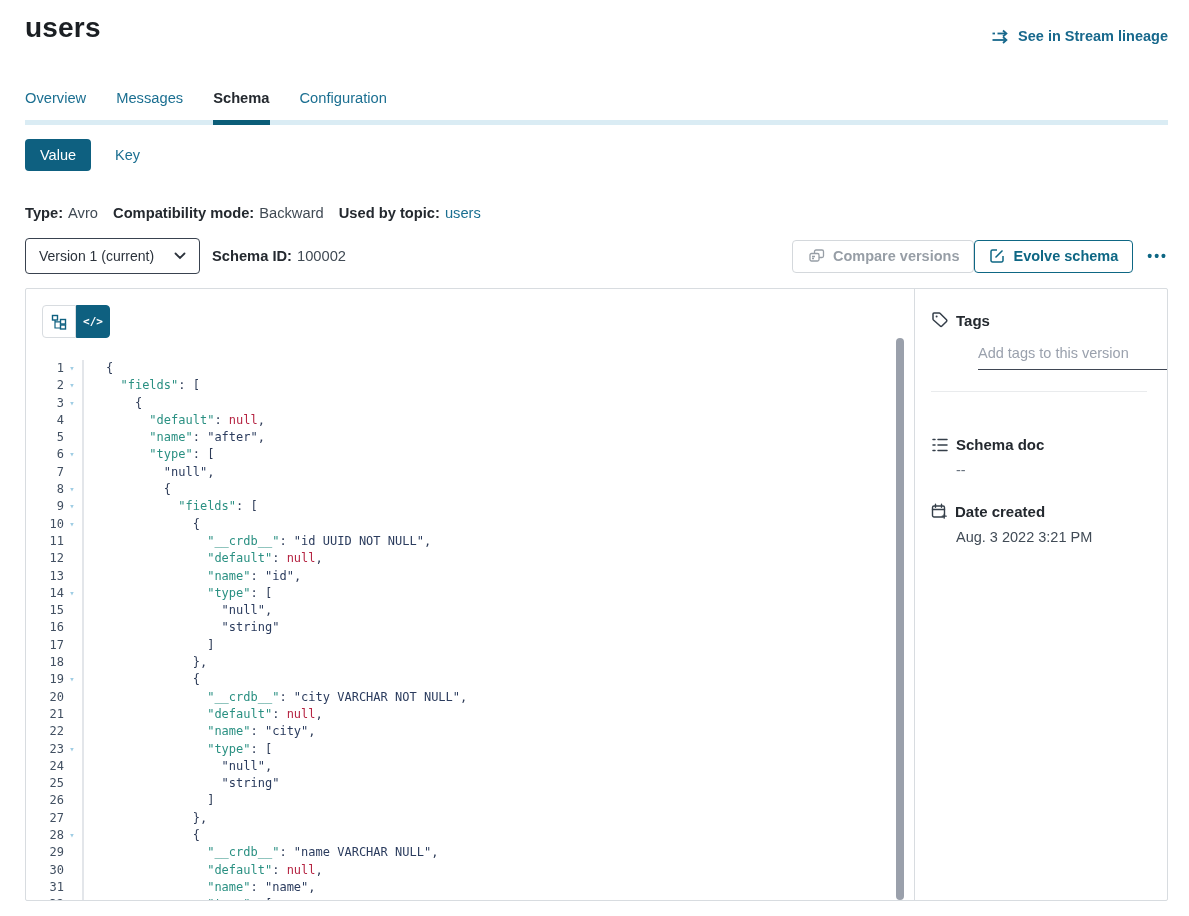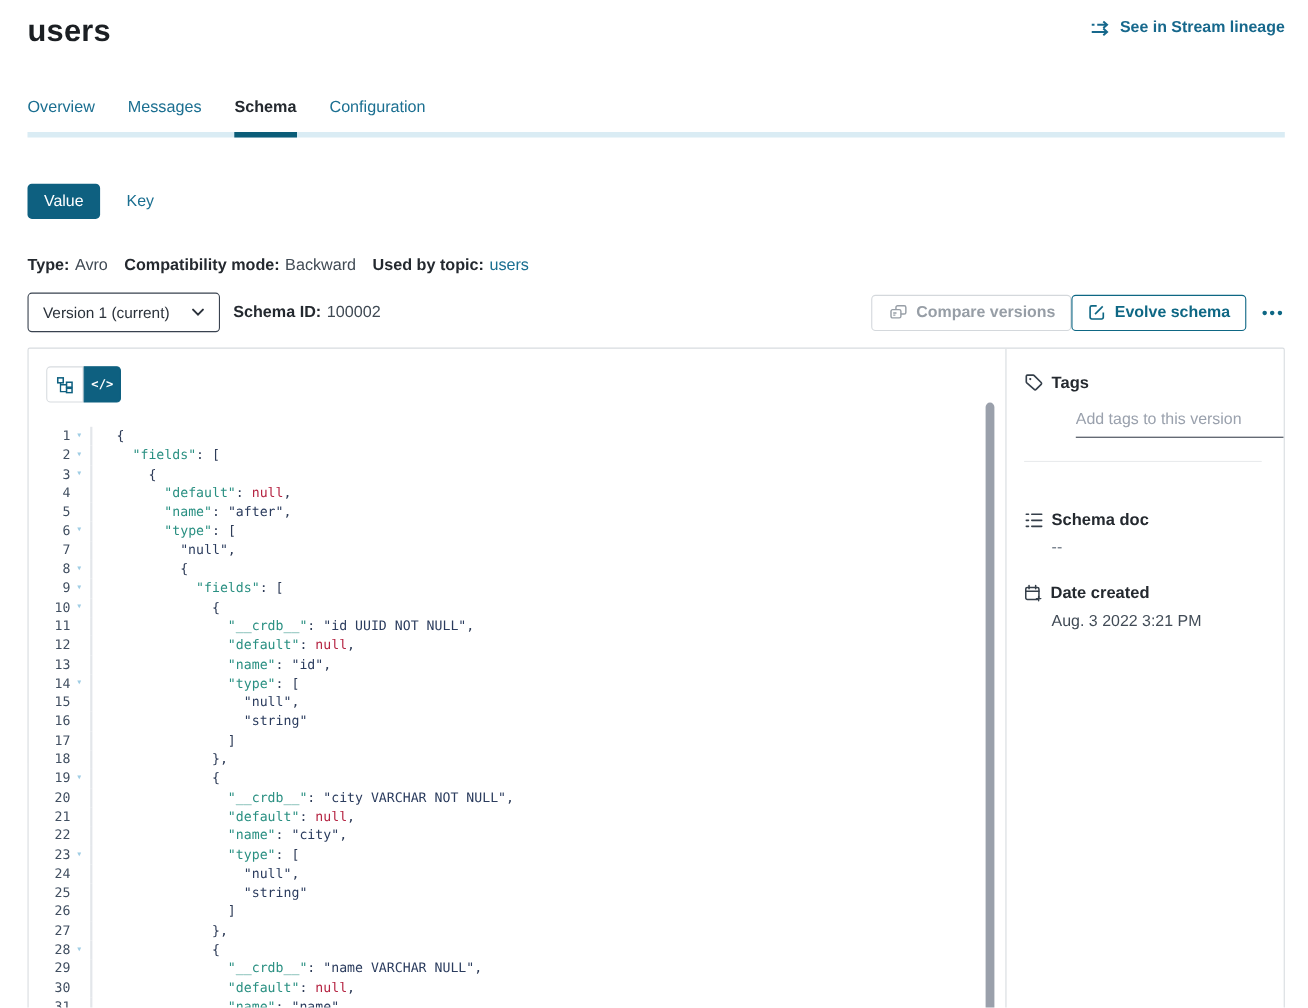--- a/index.html
+++ b/index.html
@@ -4,30 +4,30 @@
 <style>
   * { margin:0; padding:0; box-sizing:border-box; }
   html,body { width:1189px; height:916px; overflow:hidden; background:#fff;
     font-family:"Liberation Sans", sans-serif; color:#404a54; }
   .wrap { padding:0 21px 0 25px; }
 
   
   .hdr { display:flex; justify-content:space-between; align-items:flex-start; padding-top:12px; }
   .title { font-size:28px; font-weight:700; color:#1b1f23; letter-spacing:.2px; }
   .lineage { display:flex; align-items:center; gap:7px; color:#17688c; font-size:14.5px;
-    font-weight:600; cursor:pointer; margin-top:5px; }
+    font-weight:600; cursor:pointer; margin-top:16px; }
 
   
   .tabs { display:flex; gap:30px; margin-top:46px; border-bottom:5px solid #daecf4; }
   .tab { font-size:14.7px; font-weight:500; color:#1b6f91; padding-bottom:14px; cursor:pointer;
     border-bottom:5px solid transparent; margin-bottom:-5px; }
   .tab.active { color:#24292f; font-weight:600; border-bottom-color:#0b5d78; }
 
   
-  .segrow { margin-top:42px; display:flex; align-items:flex-start; }
+  .segrow { margin-top:14px; display:flex; align-items:flex-start; }
   .seg-btn { font-size:14.5px; font-weight:500; border:none; border-radius:4px; cursor:pointer; }
   .seg-btn.active { background:#0e6080; color:#fff; padding:8px 15px; }
   .seg-btn.plain { background:transparent; color:#1b6f91; margin-left:24px; padding:8px 0; }
 
   
   .meta { margin-top:34px; font-size:14.7px; display:flex; gap:15px; }
   .meta b { color:#24292f; font-weight:700; }
   .meta .grp { display:flex; gap:5px; }
   .meta .lnk { color:#1b6f91; cursor:pointer; }
 

